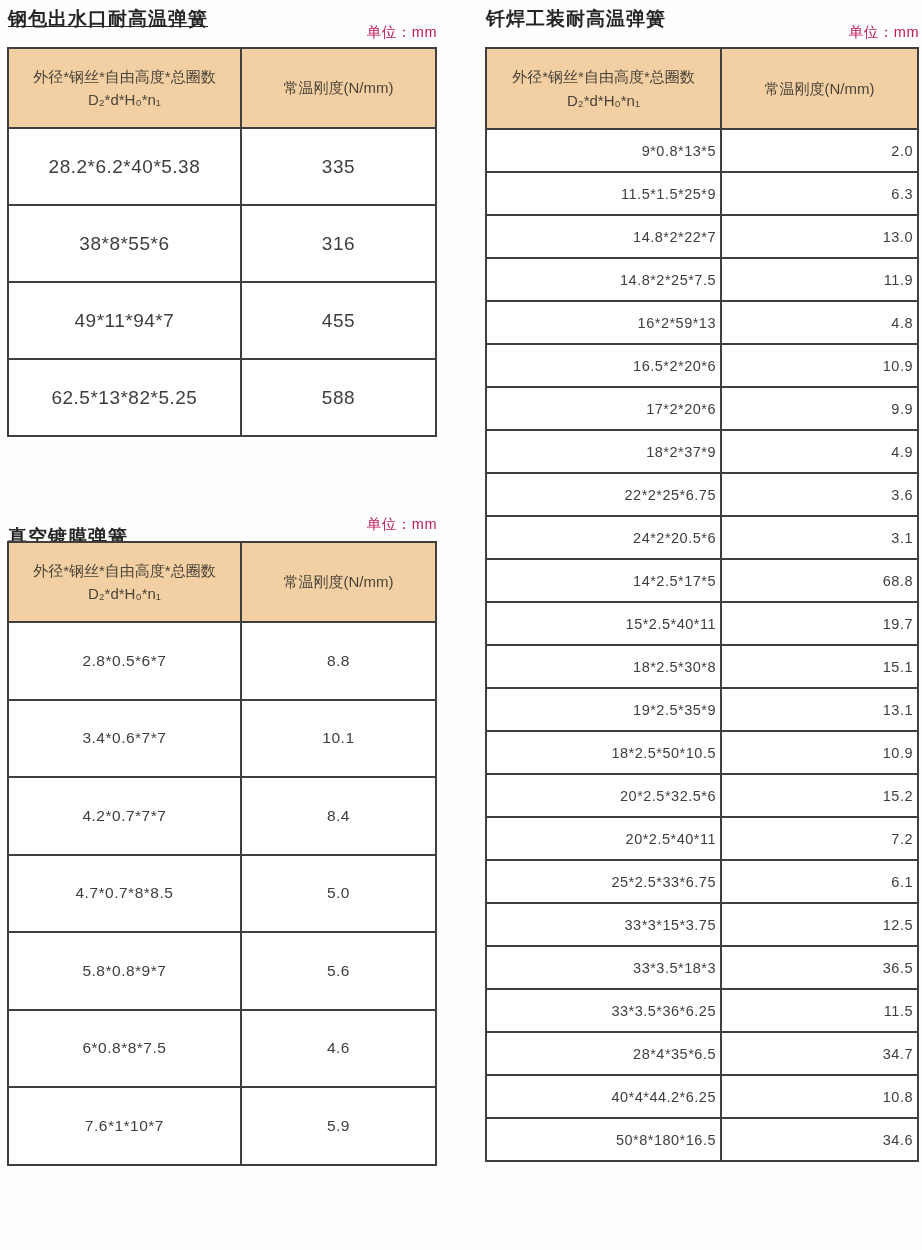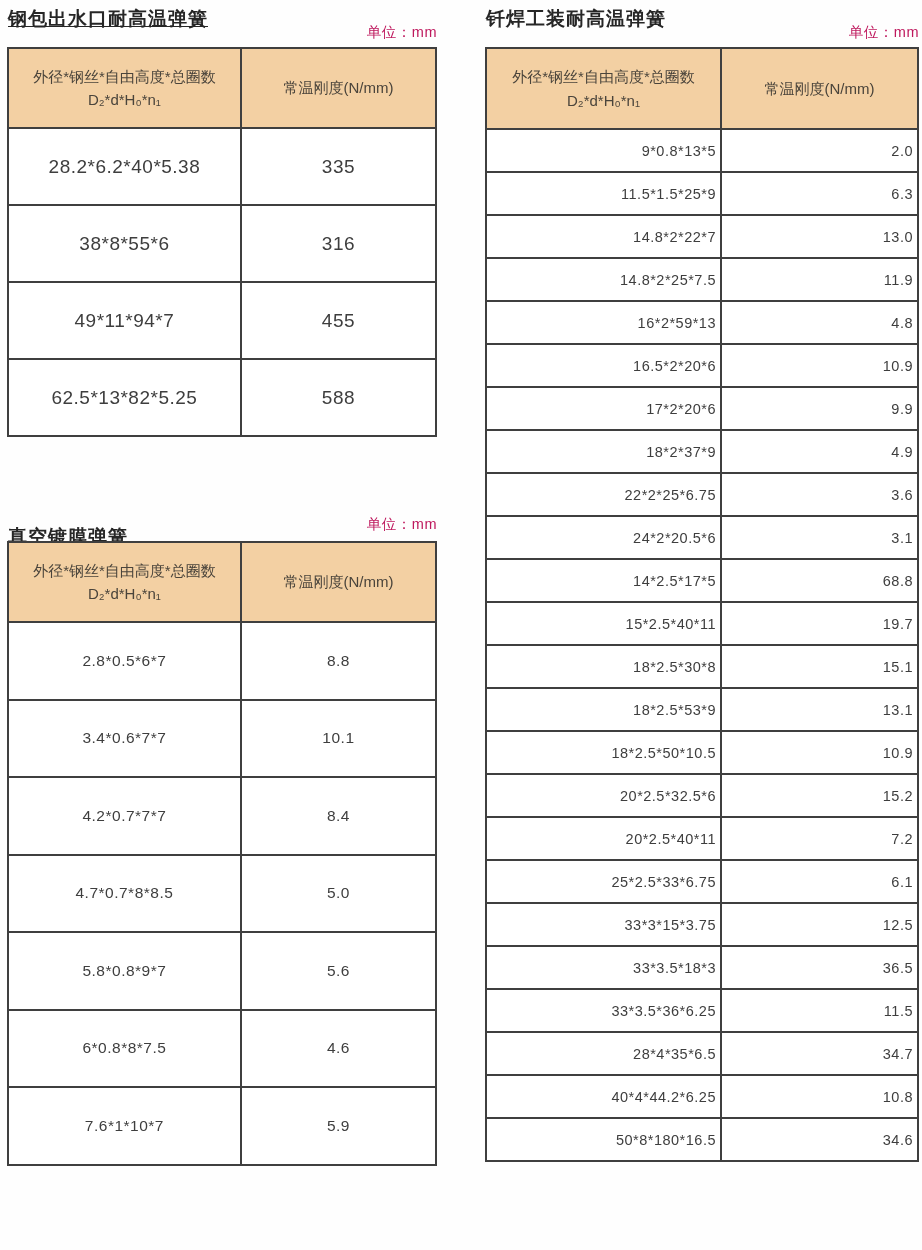--- a/index.html
+++ b/index.html
@@ -246,21 +246,21 @@
           <td>15*2.5*40*11</td>
           <td>19.7</td>
         </tr>
 
         <tr>
           <td>18*2.5*30*8</td>
           <td>15.1</td>
         </tr>
 
         <tr>
-          <td>18*2.5*53*9</td>
+          <td>19*2.5*35*9</td>
           <td>13.1</td>
         </tr>
 
         <tr>
           <td>18*2.5*50*10.5</td>
           <td>10.9</td>
         </tr>
 
         <tr>
           <td>20*2.5*32.5*6</td>

